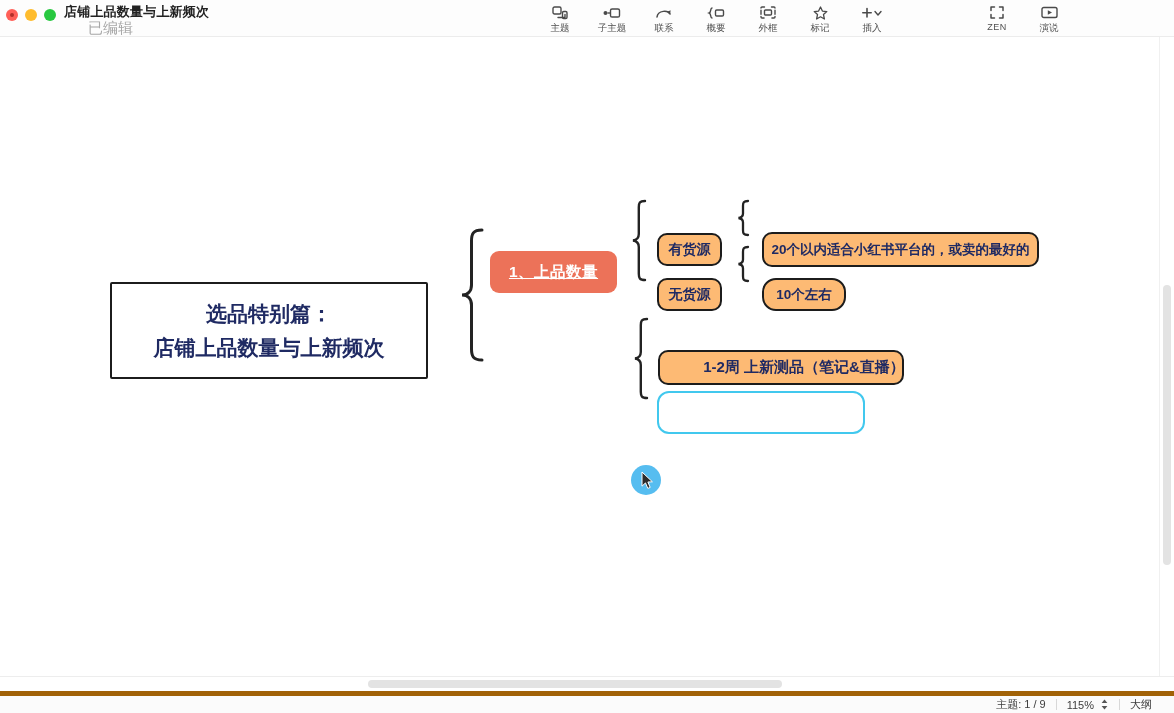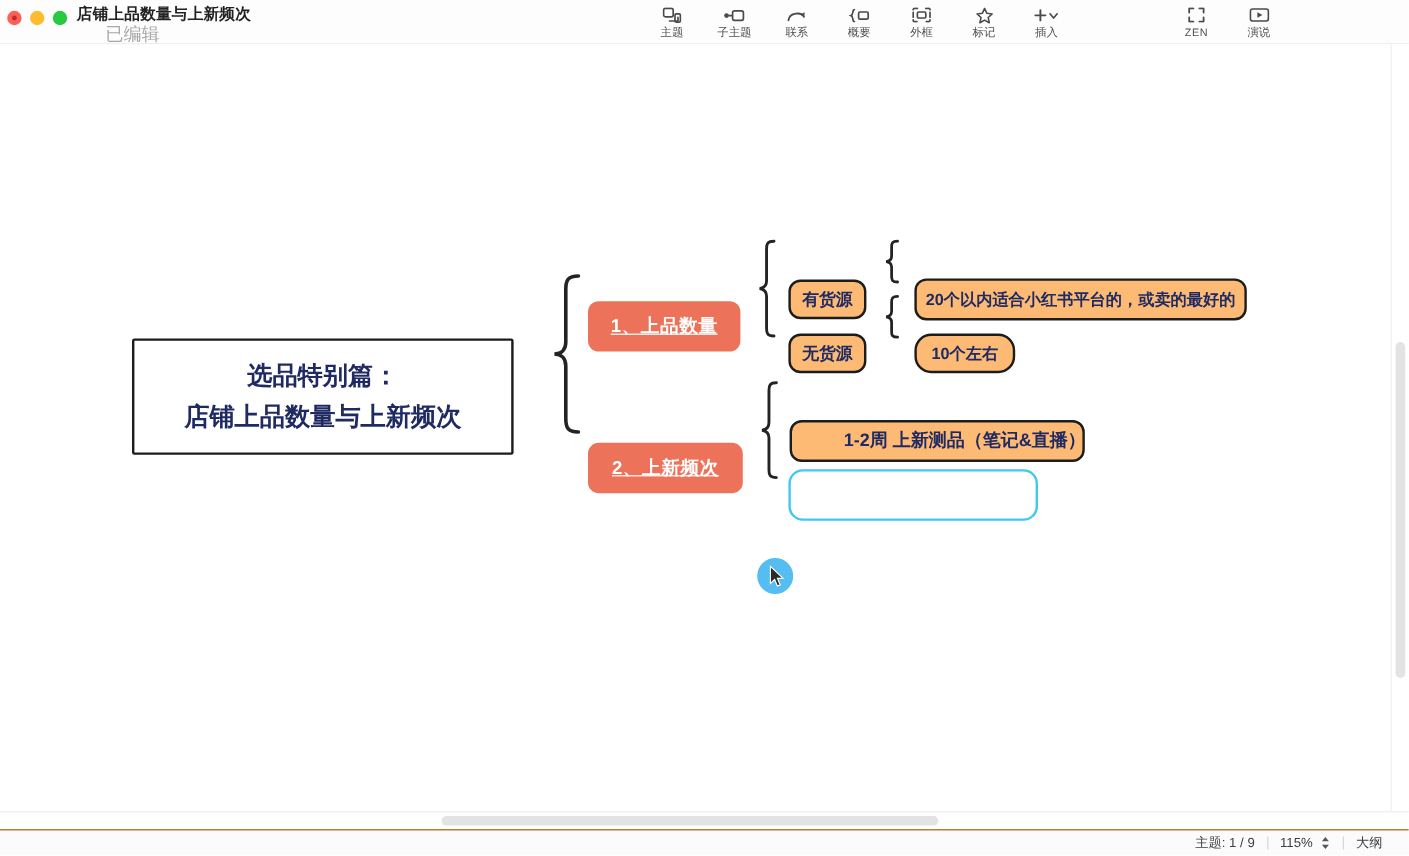--- a/index.html
+++ b/index.html
@@ -132,21 +132,21 @@
     background: #ffffff; border-top: 1px solid #ededed;
   }
   .hscroll-thumb {
     position: absolute; left: 368px; top: 680px; width: 414px; height: 8px;
     background: #e3e3e3; border-radius: 4px;
   }
 
   
   .statusbar {
     position: absolute; left: 0; bottom: 0; width: 1174px; height: 22px;
-    background: #fbfbfb; border-top: 1px solid #a16207;
+    background: #fbfbfb; border-top: 5px solid #a16207;
     display: flex; align-items: center; justify-content: flex-end;
     padding-right: 12px; gap: 0px;
     font-size: 11px; color: #3d3d3d; margin-top: 33px;
   }
   .sb-item { padding: 0 10px; display: flex; align-items: center; gap: 4px; }
   .sb-div { width: 1px; height: 11px; background: #d8d8d8; }
   .stepper { display: flex; flex-direction: column; line-height: 5px; font-size: 8px; color: #555; margin-left: 2px; }
 </style>
 </head>
 <body>
@@ -292,21 +292,20 @@
       <path d="M19 2 C13.5 2, 12.8 4.2, 12.8 8.2 L12.8 35 C12.8 38.6, 10.6 41, 7 41.5
                C10.6 42, 12.8 44.4, 12.8 48 L12.8 74.8 C12.8 78.8, 13.5 81, 19 81" fill="none" stroke="#232323" stroke-width="2.4" stroke-linecap="round"></path>
     </svg>
 
     <div class="node central">
       <span>选品特别篇：</span>
       <span>店铺上品数量与上新频次</span>
     </div>
 
     <div class="node branch branch-1">1、上品数量</div>
-    <div class="node branch branch-2">2、上新频次</div>
 
     <div class="node sub n-youhuo">有货源</div>
     <div class="node sub n-wuhuo">无货源</div>
     <div class="node sub n-20">20个以内适合小红书平台的，或卖的最好的</div>
     <div class="node sub n-10">10个左右</div>
 
     <div class="node sub n-12week">1-2周 上新测品（笔记&amp;直播）</div>
     <div class="sel-ring"></div>
 
     <div class="click-blip"></div>

